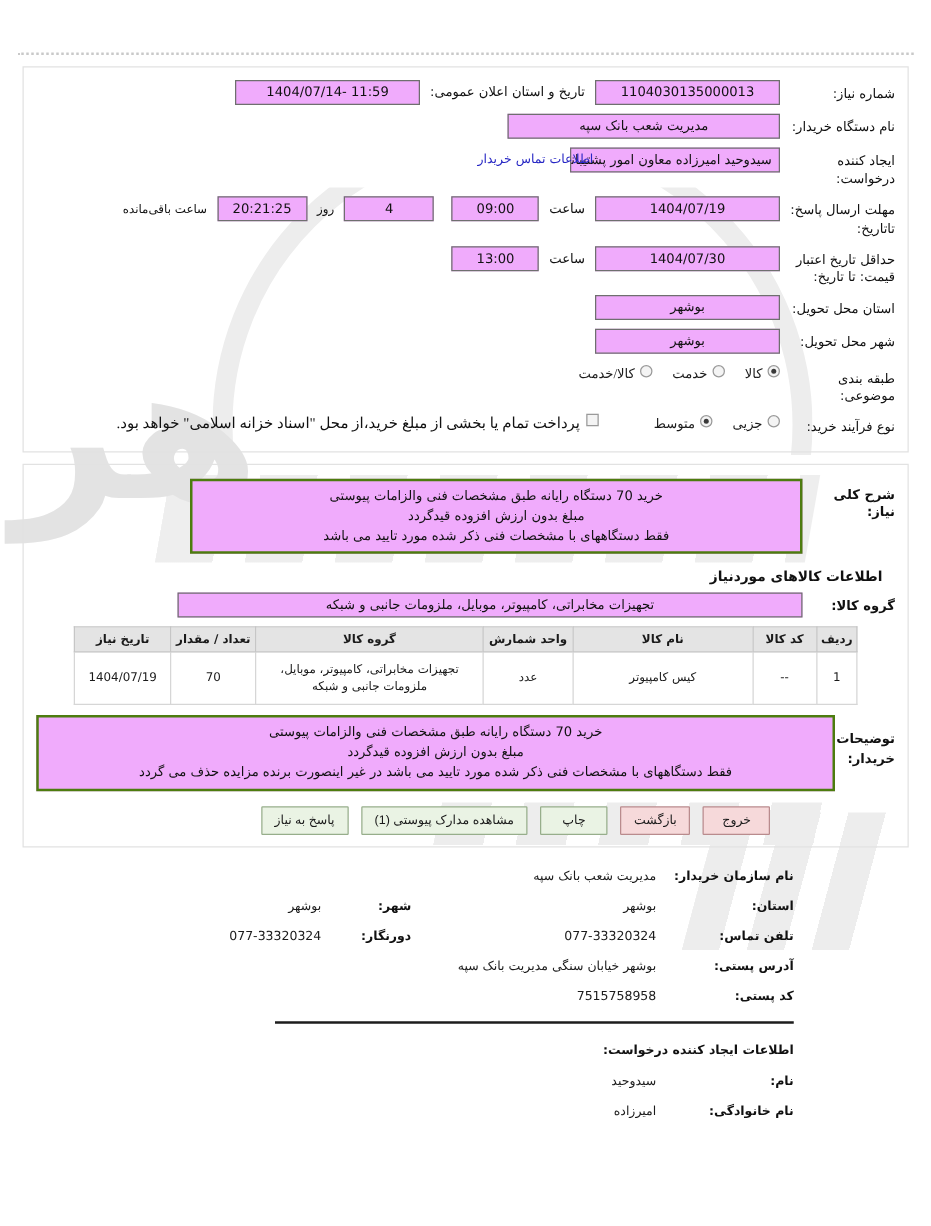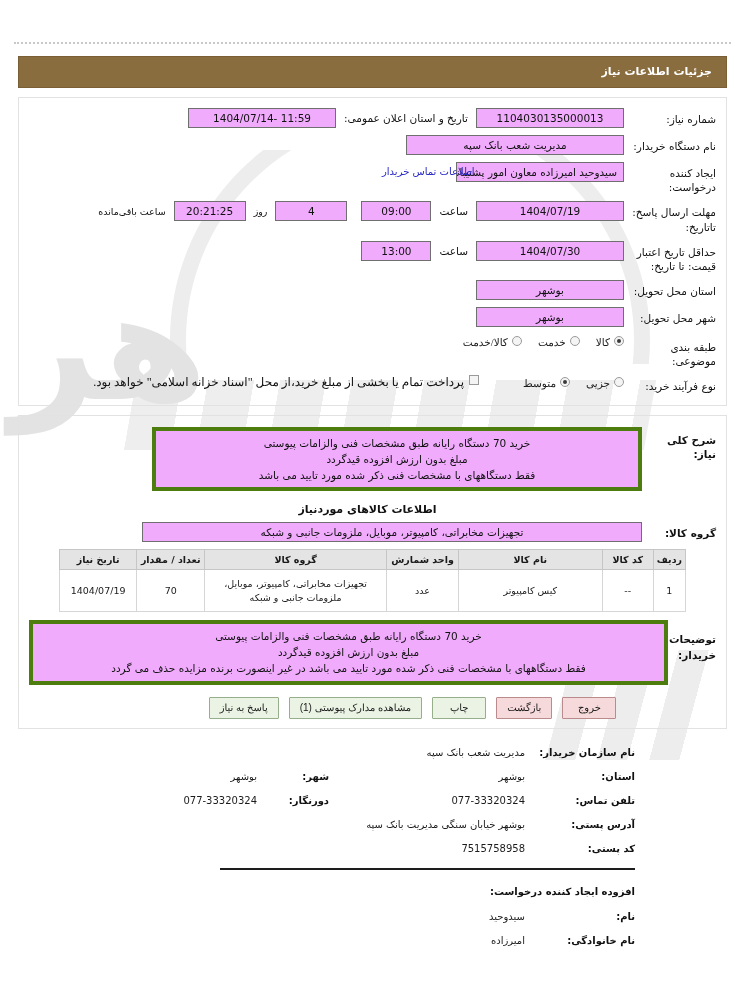--- a/index.html
+++ b/index.html
@@ -132,21 +132,21 @@
     overflow: hidden;
     white-space: nowrap;
   }
   .field.tall {
     height: auto;
     min-height: 52px;
     line-height: 1.55;
     padding: 4px 8px;
     text-align: center;
     white-space: normal;
-    border: 4px solid #4d7c0f;
+    border: 2px solid #4d7c0f;
   }
   .field.num { font-family: "DejaVu Sans", "Liberation Sans", sans-serif; }
 
   .w-need-no  { width: 148px; }
   .w-org      { width: 218px; }
   .w-creator  { width: 168px; }
   .w-date     { width: 148px; }
   .w-time     { width: 70px; }
   .w-days     { width: 72px; }
   .w-clock    { width: 72px; }
@@ -199,21 +199,21 @@
     display: inline-block;
     margin-left: 5px;
   }
   .note-text { font-size: 12px; color: #111; white-space: nowrap; }
 
   .midtitle {
     font-size: 11px;
     font-weight: bold;
     color: #111;
     margin: 12px 18px 6px 0;
-    text-align: center;
+    text-align: right;
     padding-right: 6px;
   }
 
   
   .tbl-wrap { margin: 6px 30px 0 30px; }
   table.goods {
     width: 100%;
     border-collapse: collapse;
     font-size: 9.5px;
     background: #fff;
@@ -308,21 +308,20 @@
     <div class="wm-bars"></div>
     <div class="wm-text wm-1">ه‍ر</div>
     <div class="wm-bars2"></div>
     <div class="wm-bars3"></div>
   </div>
 
   <div class="layer">
 
     <div class="topline"></div>
 
-    <div class="section-header">جزئیات اطلاعات نیاز</div>
 
     <div class="panel">
 
       <div class="row">
         <div class="lbl">شماره نیاز:</div>
         <div class="field w-need-no num">1104030135000013</div>
         <div class="inline-lbl">تاریخ و استان اعلان عمومی:</div>
         <div class="field w-date num">11:59 -1404/07/14</div>
       </div>
 
@@ -499,21 +498,21 @@
 
       <div class="crow">
         <div class="ckey k1">کد پستی:</div>
         <div class="cval w1">7515758958</div>
       </div>
 
     </div>
 
     <div class="hr-dark"></div>
 
-    <div class="req-title">افزوده ایجاد کننده درخواست:</div>
+    <div class="req-title">اطلاعات ایجاد کننده درخواست:</div>
 
     <div class="contact" style="margin-top:0;">
       <div class="crow">
         <div class="ckey k1">نام:</div>
         <div class="cval w1">سیدوحید</div>
       </div>
       <div class="crow">
         <div class="ckey k1">نام خانوادگی:</div>
         <div class="cval w1">امیرزاده</div>
       </div>

